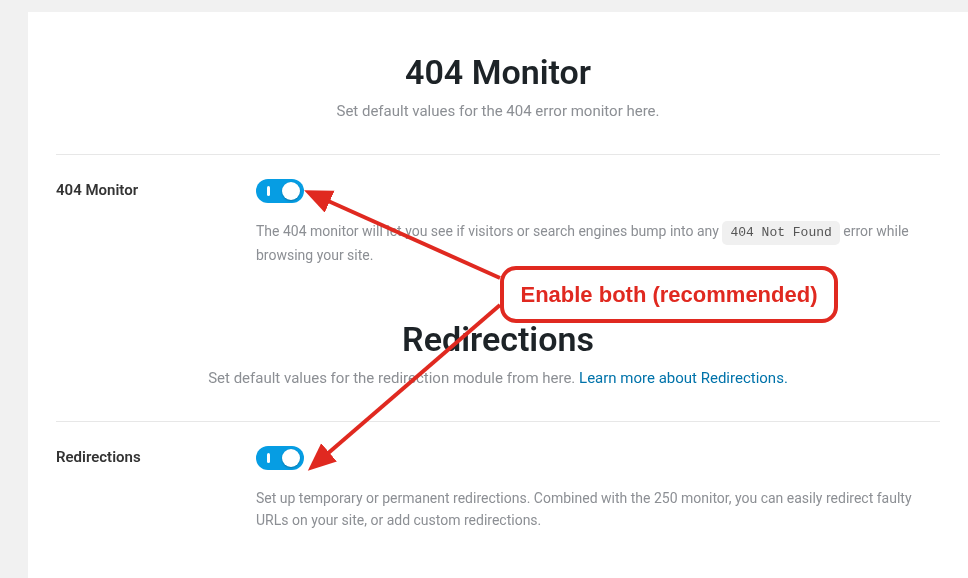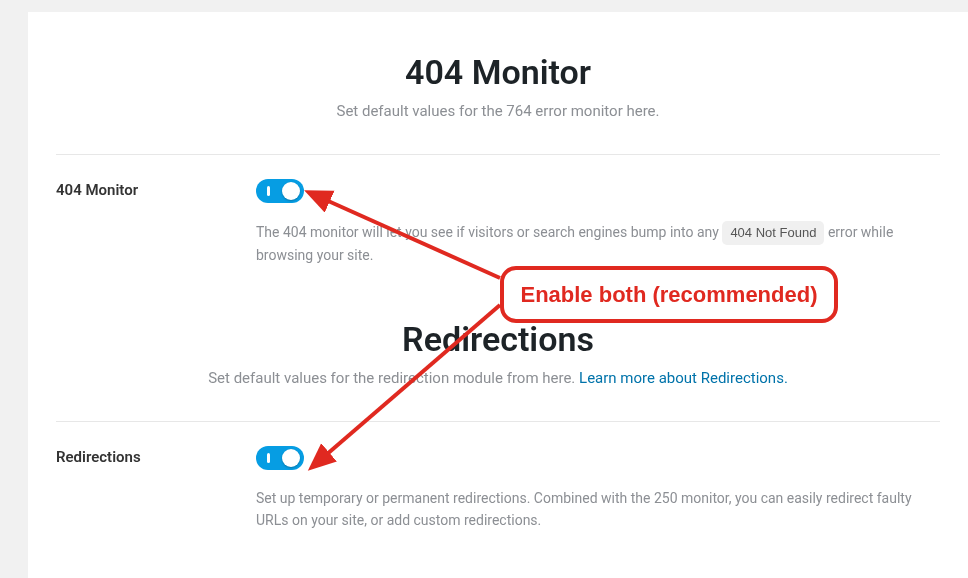--- a/index.html
+++ b/index.html
@@ -61,21 +61,21 @@
   .setting-desc {
     margin: 14px 0 0 0;
     font-size: 14px;
     line-height: 1.55;
     color: #8c8f94;
     max-width: 680px;
   }
   .code-chip {
     display: inline-block;
     background: #f0f0f0;
-    font-family: Liberation Sans, sans-serif;
+    font-family: Liberation Mono, monospace;
     font-size: 13px;
     color: #555;
     padding: 2px 8px;
     border-radius: 5px;
     vertical-align: baseline;
   }
   
   .toggle {
     position: relative;
     width: 48px; height: 24px;
@@ -120,21 +120,21 @@
     pointer-events: none;
   }
 </style>
 </head>
 <body>
 
 <div class="panel">
 
   <div class="section-header">
     <h1>404 Monitor</h1>
-    <p>Set default values for the 764 error monitor here.</p>
+    <p>Set default values for the 404 error monitor here.</p>
   </div>
   <hr class="divider">
 
   <div class="setting-row">
     <div class="setting-label">404 Monitor</div>
     <div class="setting-body">
       <div class="toggle">
         <span class="bar"></span>
         <span class="knob"></span>
       </div>

